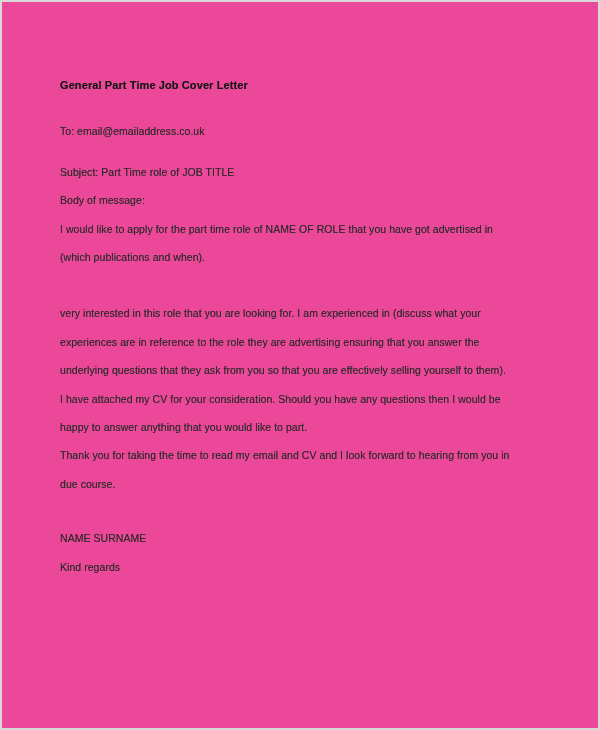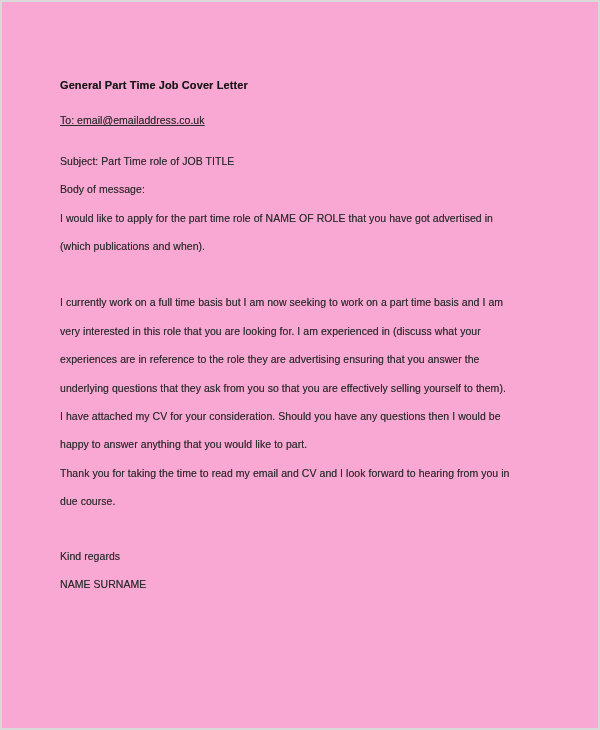--- a/index.html
+++ b/index.html
@@ -5,21 +5,21 @@
   html, body {
     margin: 0;
     padding: 0;
     background: #ffffff;
   }
   .page {
     position: relative;
     width: 600px;
     height: 730px;
     box-sizing: border-box;
-    background: #f9a8d4;
+    background: #ec4899;
     border: 2px solid #d9d9d9;
     padding: 69px 40px 0 58px;
     font-family: "Liberation Sans", "DejaVu Sans", sans-serif;
     color: #2b2b2b;
     text-shadow: 0 0 0.5px rgba(40,40,40,0.55);
     overflow: hidden;
   }
   .doc-title {
     font-size: 11px;
     font-weight: bold;
@@ -27,21 +27,21 @@
     line-height: 28.4px;
     white-space: nowrap;
     letter-spacing: 0.1px;
   }
   .line {
     font-size: 10.5px;
     line-height: 28.4px;
     white-space: nowrap;
     letter-spacing: 0.05px;
   }
-  .to-line   { margin-top: 7px; text-decoration: underline; }
+  .to-line   { margin-top: 18px; }
   .intro     { margin-top: 12px; }
   .para-2    { margin-top: 28px; }
   .para-3    { }
   .closing-block { margin-top: 26px; }
 </style>
 </head>
 <body>
 
 <div class="page">
 
@@ -50,31 +50,30 @@
   <div class="line to-line">To: email@emailaddress.co.uk</div>
 
   <div class="intro">
     <div class="line">Subject: Part Time role of JOB TITLE</div>
     <div class="line">Body of message:</div>
     <div class="line">I would like to apply for the part time role of NAME OF ROLE that you have got advertised in</div>
     <div class="line">(which publications and when).</div>
   </div>
 
   <div class="para-2">
-    <div class="line">I currently work on a full time basis but I am now seeking to work on a part time basis and I am</div>
     <div class="line">very interested in this role that you are looking for. I am experienced in (discuss what your</div>
     <div class="line">experiences are in reference to the role they are advertising ensuring that you answer the</div>
     <div class="line">underlying questions that they ask from you so that you are effectively selling yourself to them).</div>
     <div class="line">I have attached my CV for your consideration. Should you have any questions then I would be</div>
     <div class="line">happy to answer anything that you would like to part.</div>
   </div>
 
   <div class="para-3">
     <div class="line">Thank you for taking the time to read my email and CV and I look forward to hearing from you in</div>
     <div class="line">due course.</div>
   </div>
 
   <div class="closing-block">
+    <div class="line">NAME SURNAME</div>
     <div class="line">Kind regards</div>
-    <div class="line">NAME SURNAME</div>
   </div>
 
 </div>
 
 </body></html>

